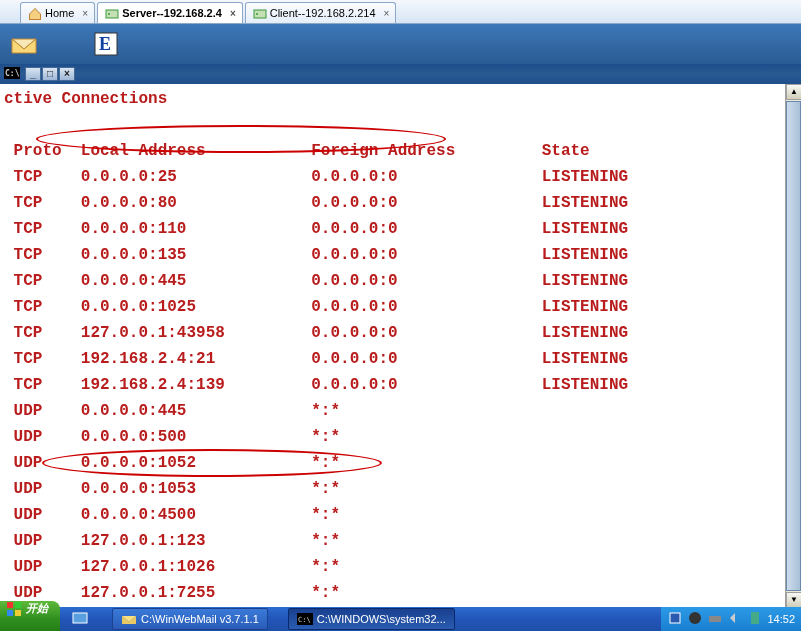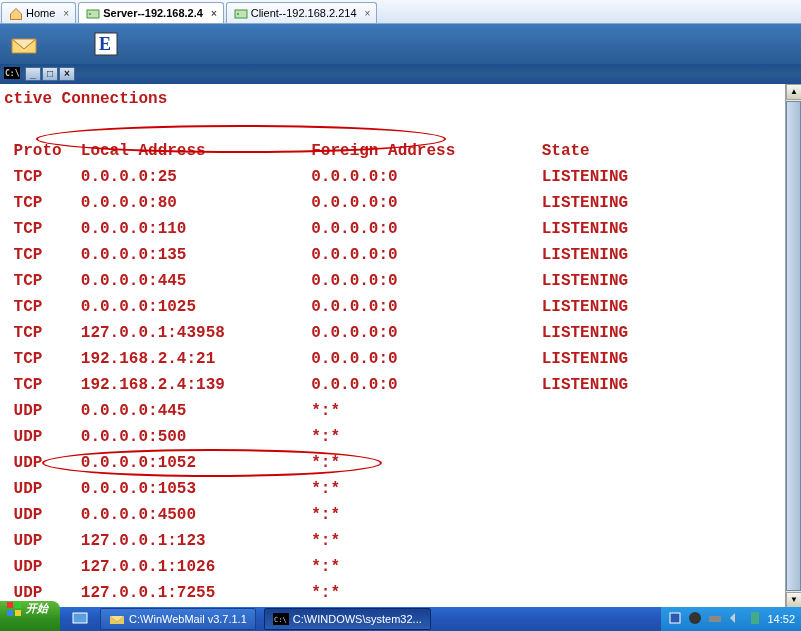--- a/index.html
+++ b/index.html
@@ -10,21 +10,21 @@
   font-family: Tahoma, Arial, sans-serif;
   font-size: 11px;
   overflow: hidden;
   position: relative;
 }
 .tabs-bar {
   height: 24px;
   background: linear-gradient(#f4f8fc, #d6e5f5);
   display: flex;
   align-items: stretch;
-  padding: 2px 4px 0 1px;
+  padding: 2px 4px 0 20px;
   border-bottom: 1px solid #8ba8c8;
 }
 .tab {
   display: flex;
   align-items: center;
   gap: 4px;
   padding: 0 6px;
   background: linear-gradient(#fafcff, #e5eef8);
   border: 1px solid #8ba8c8;
   border-bottom: none;
@@ -162,21 +162,21 @@
   font-weight: bold;
   font-style: italic;
   cursor: pointer;
 }
 .task-item {
   height: 22px;
   display: flex;
   align-items: center;
   gap: 4px;
   padding: 0 8px;
-  margin-left: 8px;
+  margin-left: 20px;
   background: linear-gradient(#3a7ad8, #2a5cb8);
   border: 1px solid #1a4090;
   border-radius: 2px;
   cursor: pointer;
 }
 .task-item.active {
   background: linear-gradient(#1a4090, #2a5cb0);
   border: 1px solid #0a2a70;
 }
 .tray {

